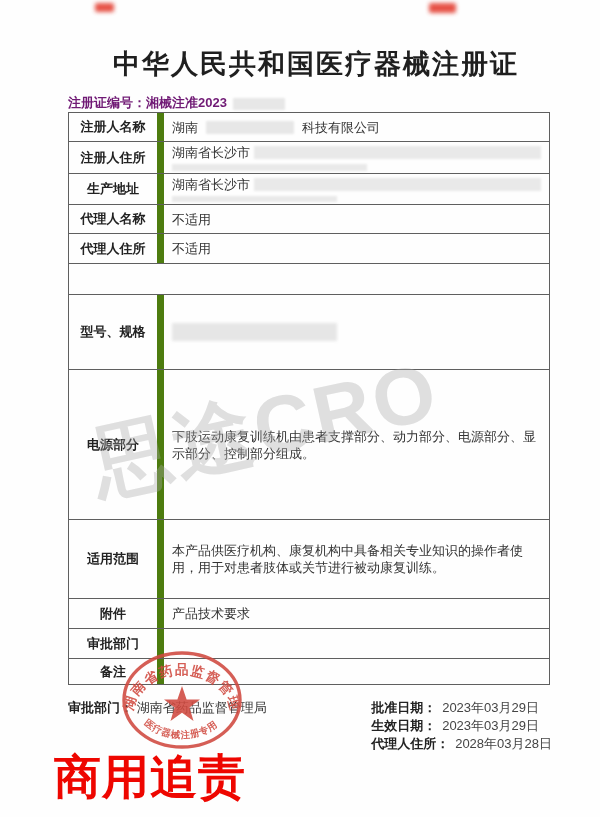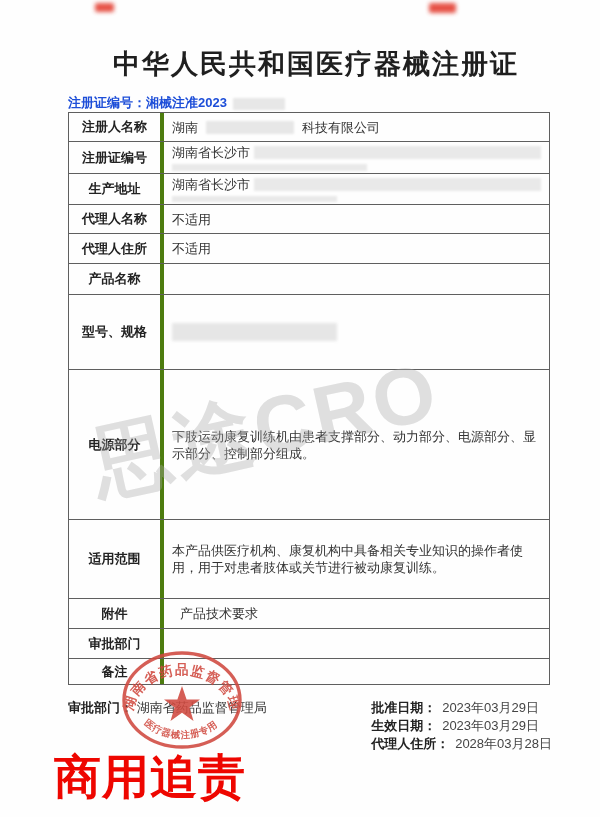--- a/index.html
+++ b/index.html
@@ -22,49 +22,49 @@
 
   .doc-title {
     position:absolute; top:46px; left:16px; width:100%;
     text-align:center;
     font-family:"Liberation Serif","DejaVu Serif",serif;
     font-weight:700; font-size:27px; letter-spacing:2px; color:#1f1f1f;
   }
 
   .cert-no-line {
     position:absolute; top:94px; left:68px;
-    font-size:13px; font-weight:700; color:#1d4ed8;
+    font-size:13px; font-weight:700; color:#701a75;
     display:flex; align-items:center;
   }
   .redact {
     display:inline-block; background:#e7e7e7;
     filter:blur(1px); border-radius:1px;
   }
   .cert-no-line .redact { width:52px; height:12px; margin-left:6px; margin-top:2px; }
 
   .cert-table {
     position:absolute; top:112px; left:68px; width:482px;
     border:1px solid #5f5f5f;
   }
   .t-row { display:flex; border-top:1px solid #5f5f5f; }
   .t-row:first-child { border-top:none; }
   .cell-label {
     width:95px; flex:0 0 95px;
     display:flex; align-items:center; justify-content:center;
     font-size:13px; font-weight:700; color:#222;
-    border-right:4px solid #4d7c0f;
+    border-right:7px solid #4d7c0f;
     text-align:center; padding:2px;
   }
   .cell-value {
     flex:1; display:flex; flex-direction:column; justify-content:center;
     font-size:13px; color:#333; padding:2px 8px; line-height:17px;
   }
   .r1{height:28px;} .r2{height:32px;} .r3{height:31px;} .r4{height:29px;}
   .r5{height:30px;} .r6{height:31px;} .r7{height:75px;} .r8{height:150px;}
-  .r9{height:79px;} .r10{height:30px;gap:8px;} .r11{height:30px;} .r12{height:26px;}
+  .r9{height:79px;} .r10{height:30px;} .r11{height:30px;} .r12{height:26px;}
 
   .inline-line { display:flex; align-items:center; }
   .inline-line .redact.name-gap { width:88px; height:13px; margin:0 8px; }
   .bar-fill { flex:1; height:13px; background:#e9e9e9; filter:blur(1px); margin-left:4px; }
   .bar2-a { width:195px; height:13px; background:#e9e9e9; filter:blur(1px); margin-top:3px; }
   .bar2-b { width:165px; height:13px; background:#e9e9e9; filter:blur(1px); margin-top:3px; }
   .model-redact { width:165px; height:18px; background:#e6e6e6; filter:blur(1.5px); }
 
   .watermark {
     position:absolute; left:88px; top:362px; width:420px; height:120px;
@@ -123,21 +123,21 @@
       <div class="cell-value">
         <div class="inline-line">
           <span>湖南</span>
           <span class="redact name-gap"></span>
           <span>科技有限公司</span>
         </div>
       </div>
     </div>
 
     <div class="t-row r2">
-      <div class="cell-label">注册证编号</div>
+      <div class="cell-label">注册人住所</div>
       <div class="cell-value">
         <div class="inline-line">
           <span>湖南省长沙市</span>
           <span class="bar-fill"></span>
         </div>
         <div class="bar2-a"></div>
       </div>
     </div>
 
     <div class="t-row r3">
@@ -155,21 +155,20 @@
       <div class="cell-label">代理人名称</div>
       <div class="cell-value">不适用</div>
     </div>
 
     <div class="t-row r5">
       <div class="cell-label">代理人住所</div>
       <div class="cell-value">不适用</div>
     </div>
 
     <div class="t-row r6">
-      <div class="cell-label">产品名称</div>
     </div>
 
     <div class="t-row r7">
       <div class="cell-label">型号、规格</div>
       <div class="cell-value">
         <div class="model-redact"></div>
       </div>
     </div>
 
     <div class="t-row r8">

